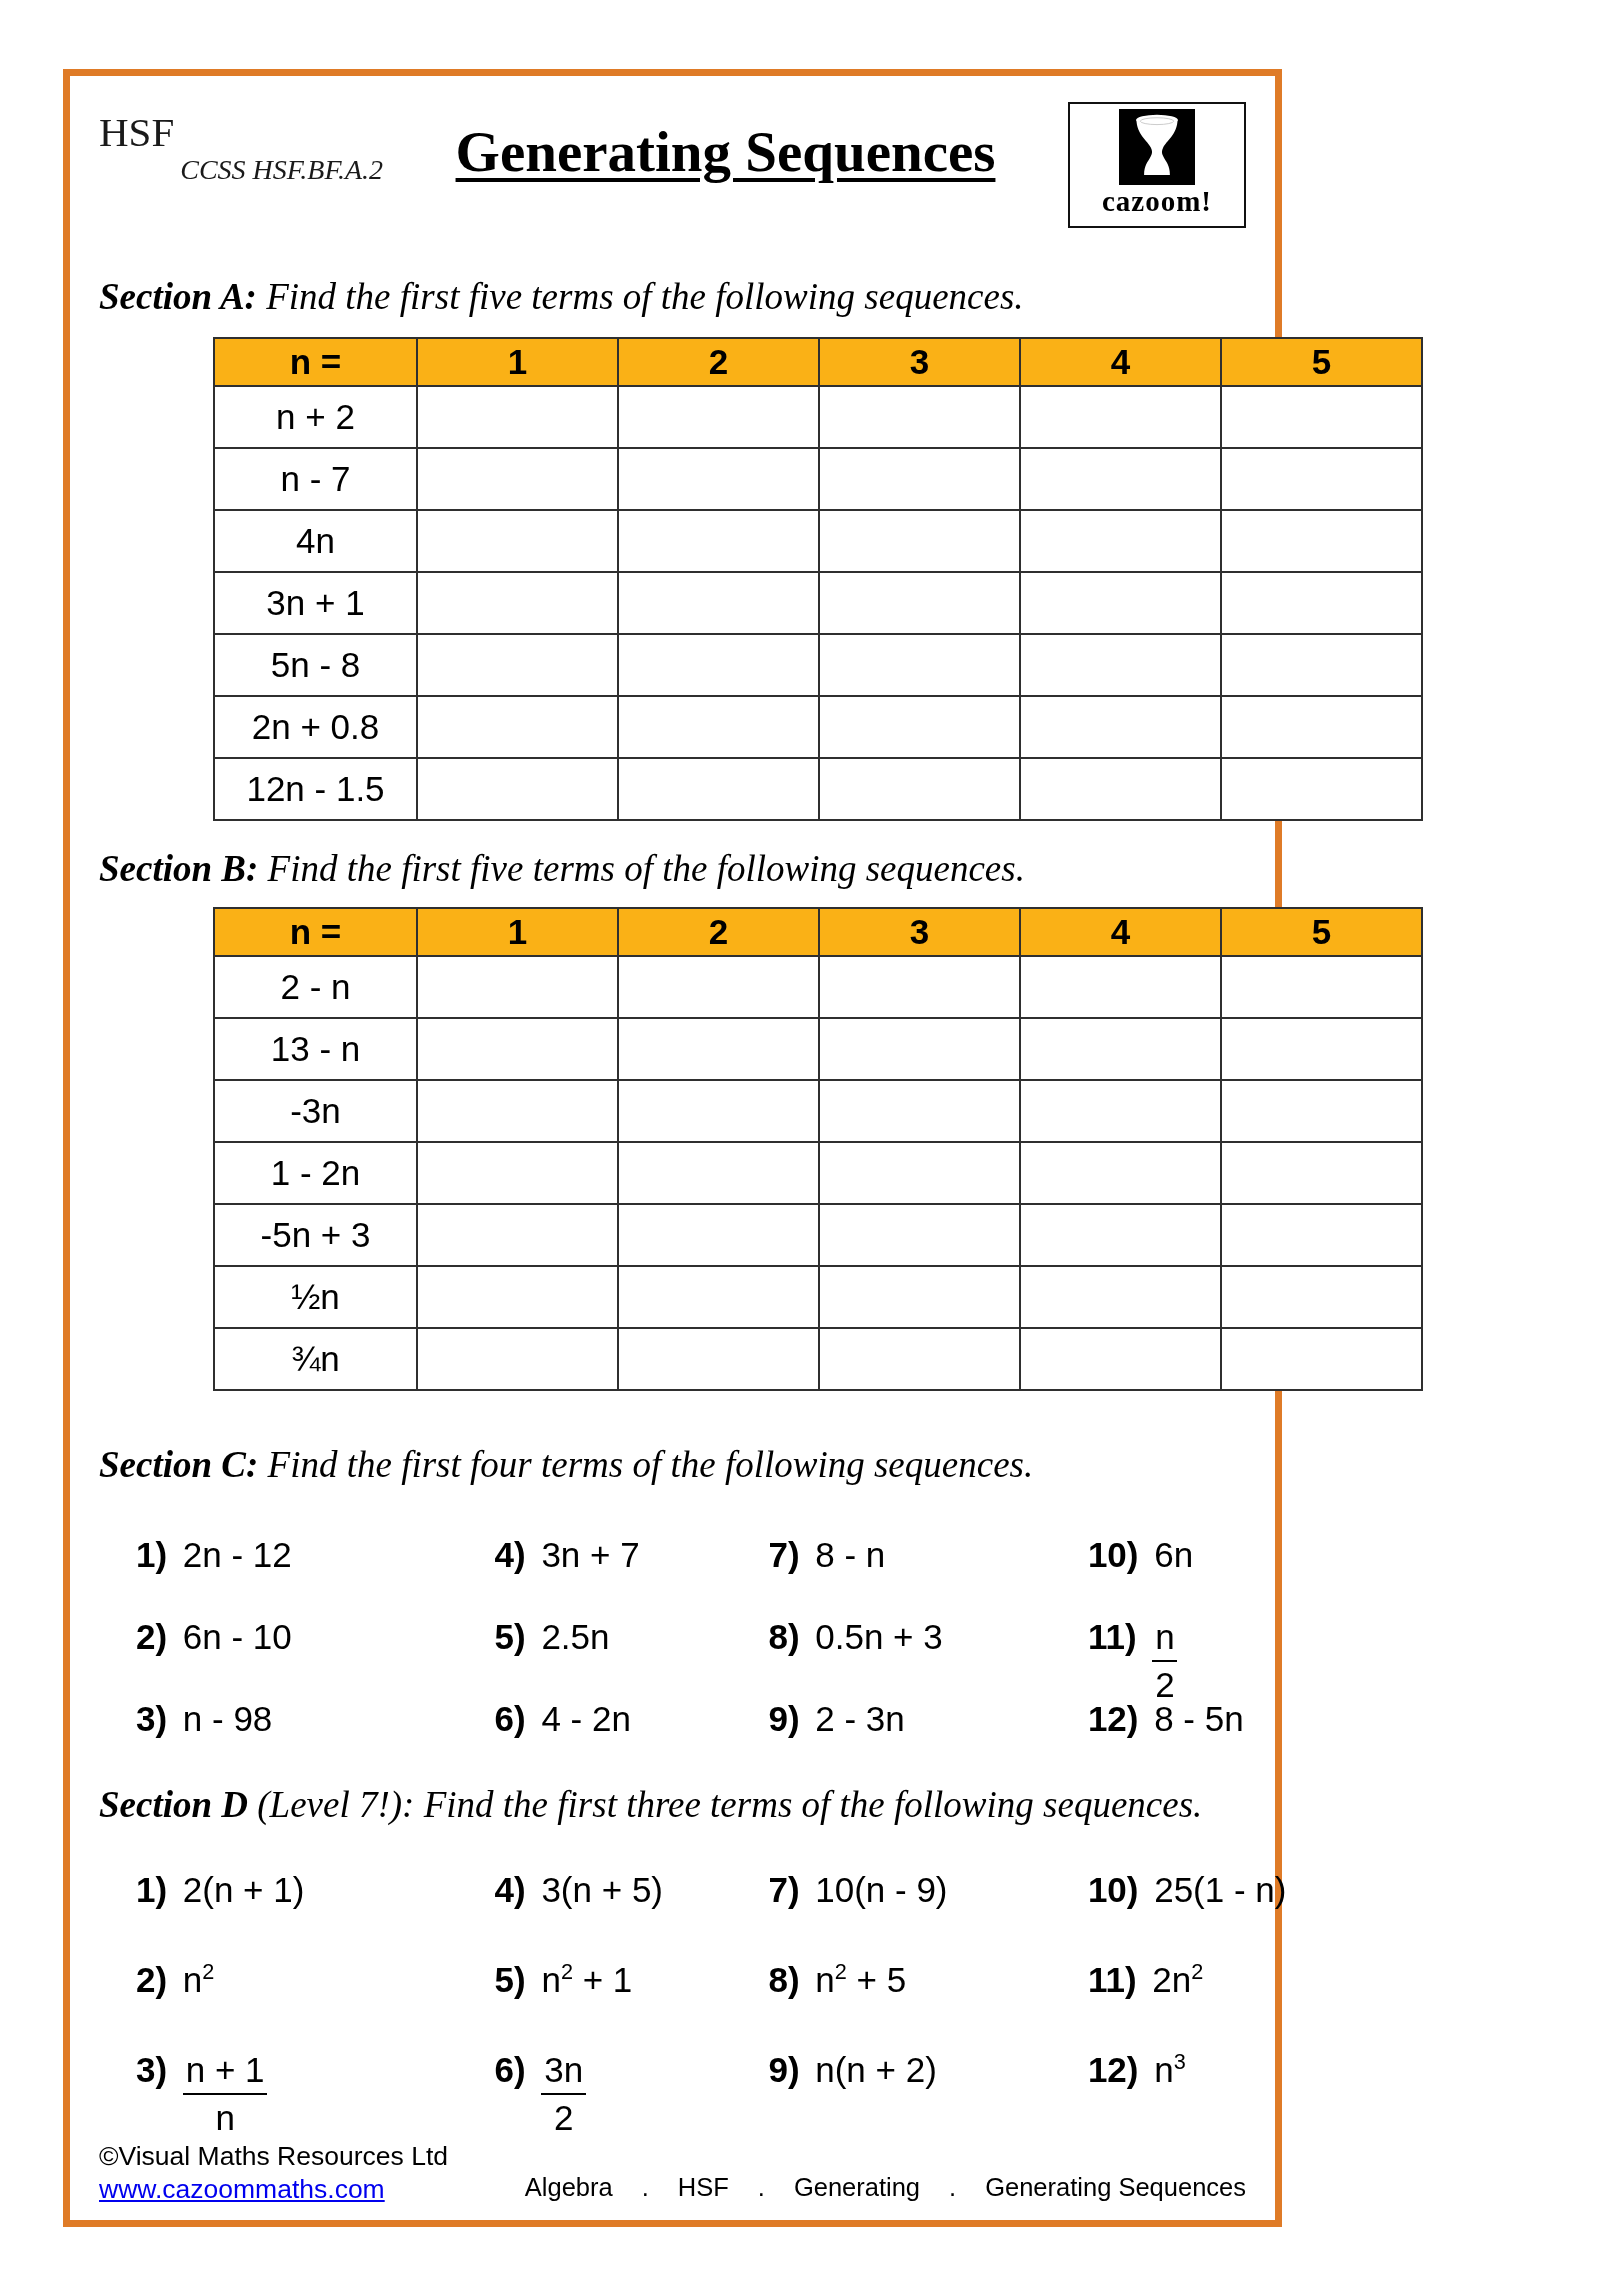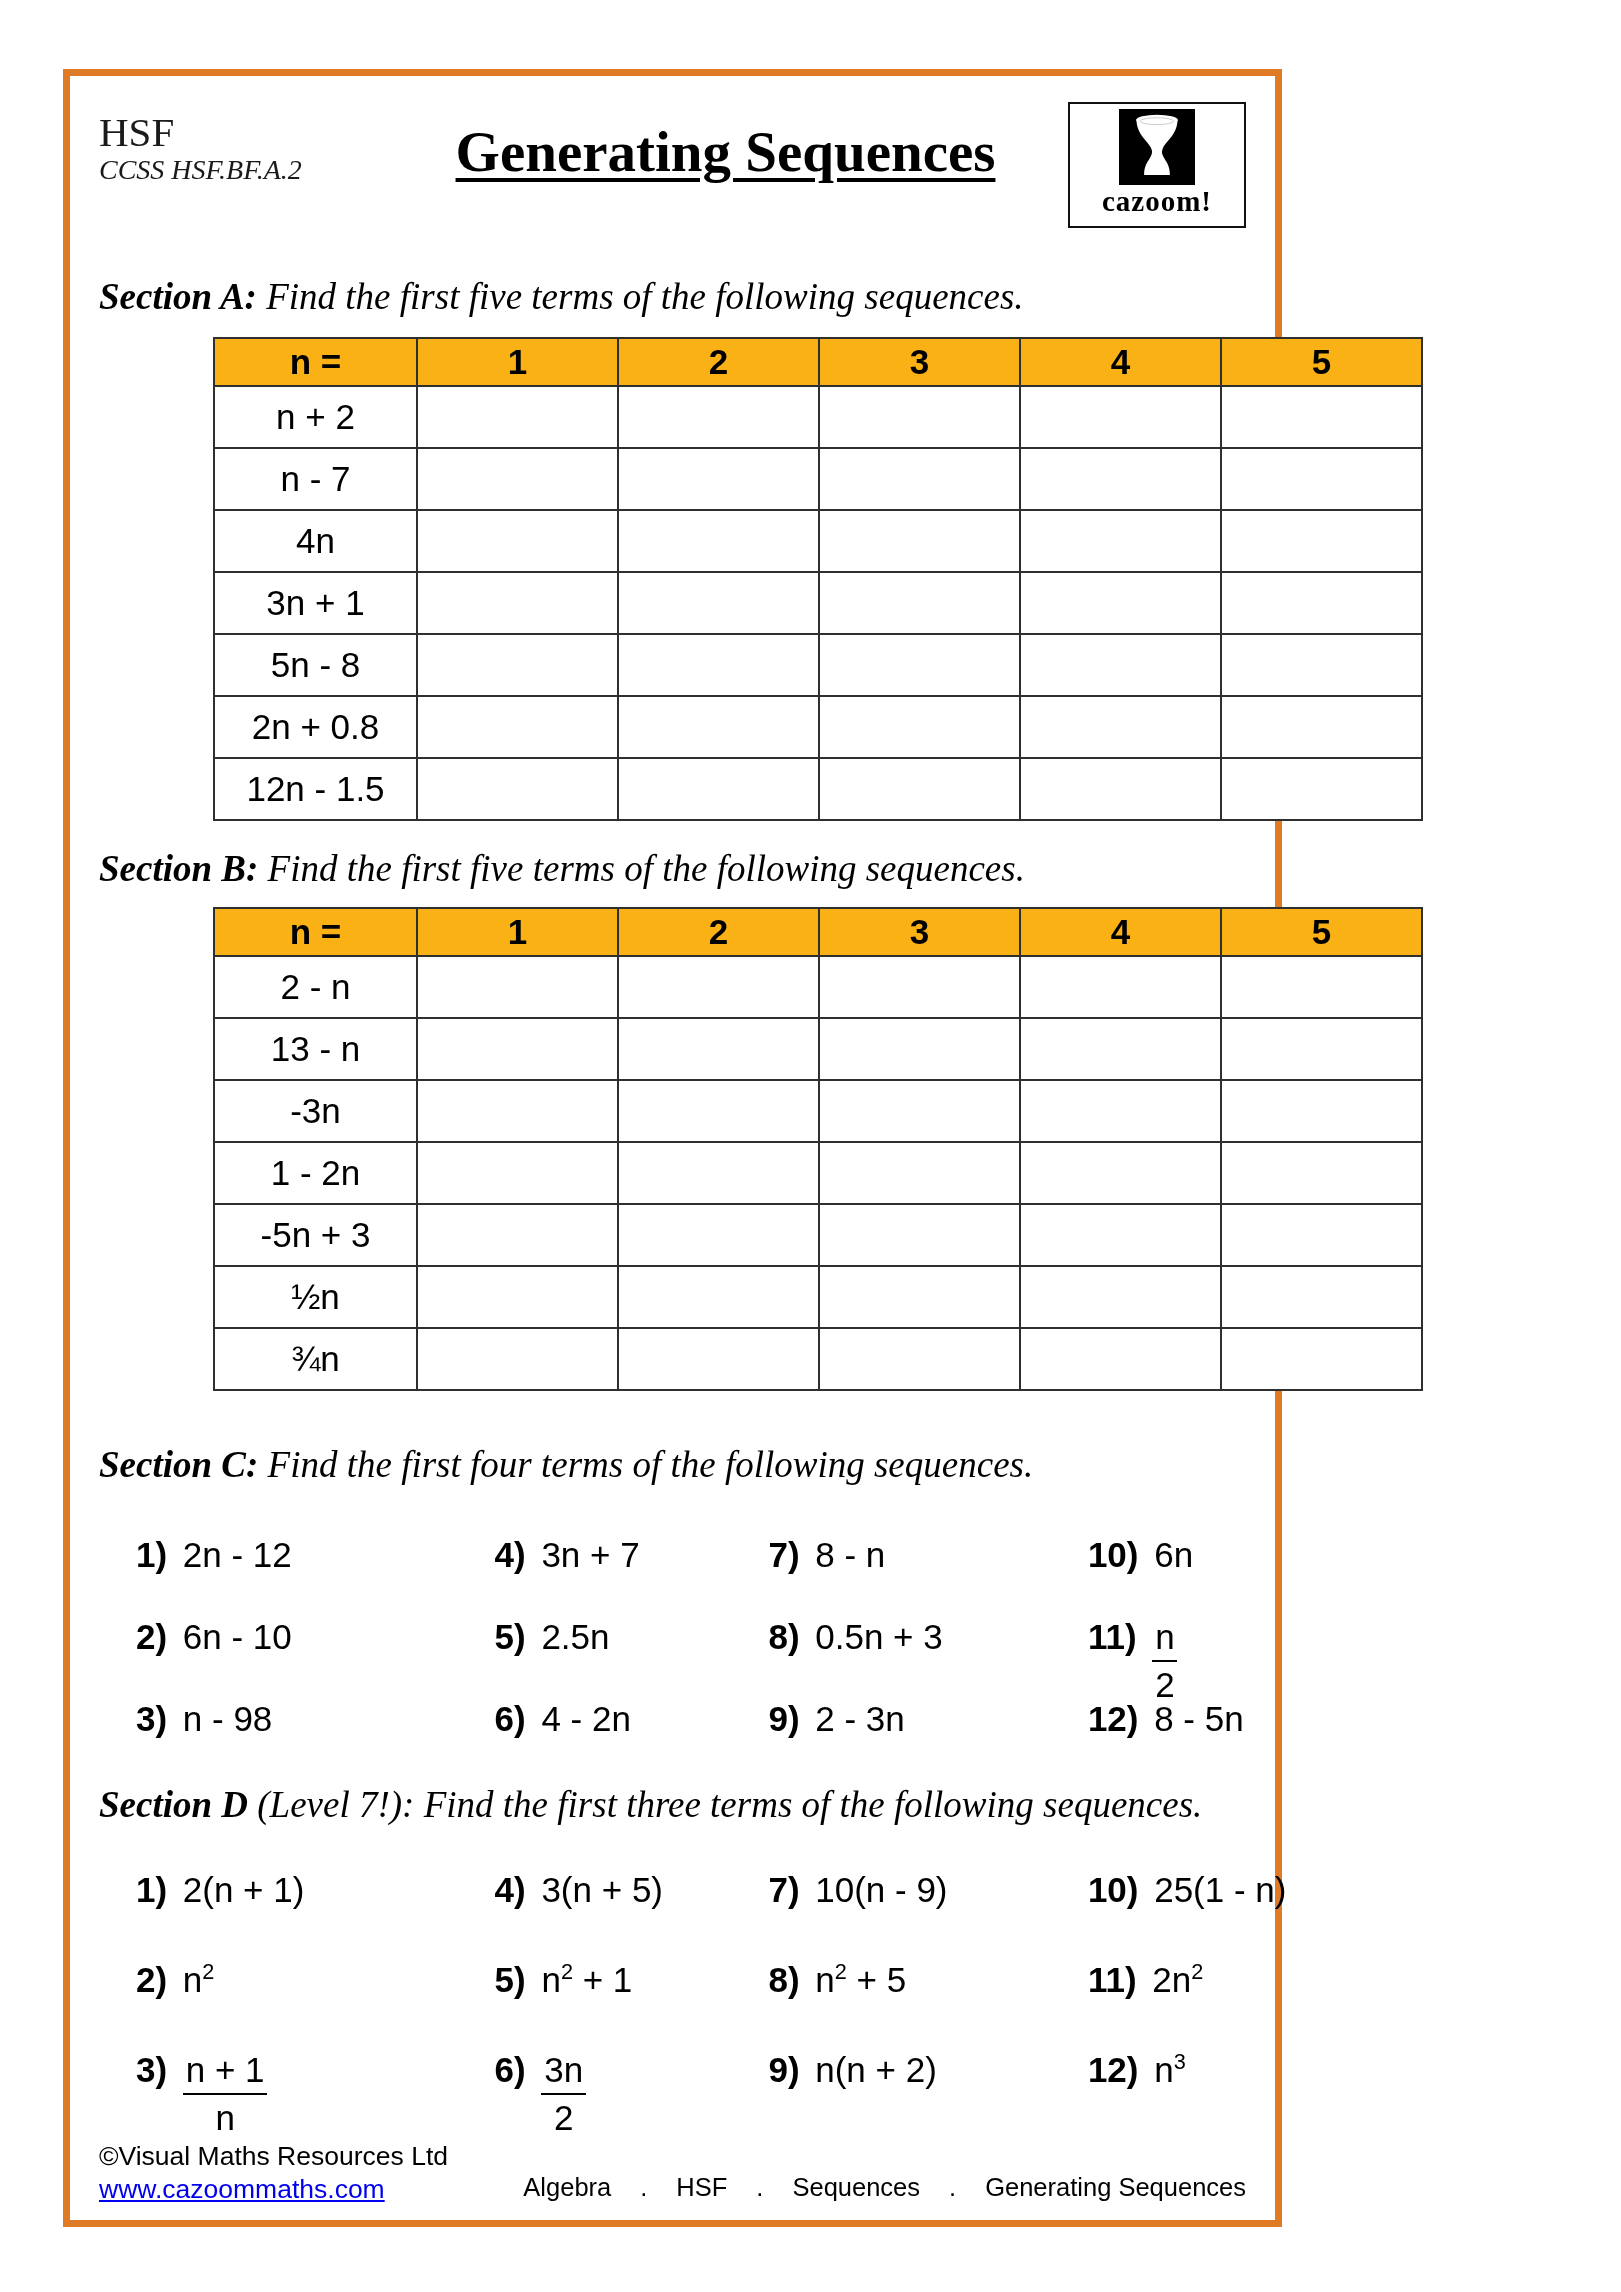--- a/index.html
+++ b/index.html
@@ -25,21 +25,21 @@
   }
   
   .hdr { display: flex; align-items: flex-start; height: 147px; }
   .hdr-left { width: 284px; padding-top: 9.8px; }
   .code {
     font-family: "Liberation Serif", serif;
     font-size: 41px; color: #1a1a1a; line-height: 1.05;
   }
   .ccss {
     font-family: "Liberation Serif", serif;
-    font-style: italic; font-size: 28px; color: #1a1a1a;
+    font-style: italic; font-size: 28px; color: #1a1a1a; text-align: right;
   }
   .hdr-title {
     flex: 1; text-align: center; padding-top: 17.6px;
   }
   .title {
     display: inline-block;
     font-family: "Liberation Serif", serif;
     font-weight: 700; font-size: 57px; color: #000;
     text-decoration: underline;
     text-decoration-thickness: 3.9px;
@@ -424,21 +424,21 @@
     <div class="footer">
       <div class="foot-left">
         <div>©Visual Maths Resources Ltd</div>
         <div class="site-link">www.cazoommaths.com</div>
       </div>
       <div class="breadcrumb">
           <span>Algebra</span>
           <span>.</span>
           <span>HSF</span>
           <span>.</span>
-          <span>Sequences</span>
+          <span>Generating</span>
           <span>.</span>
           <span>Generating Sequences</span>
         </div>
     </div>
 
   </div>
 </div>
 
 
 </body></html>

